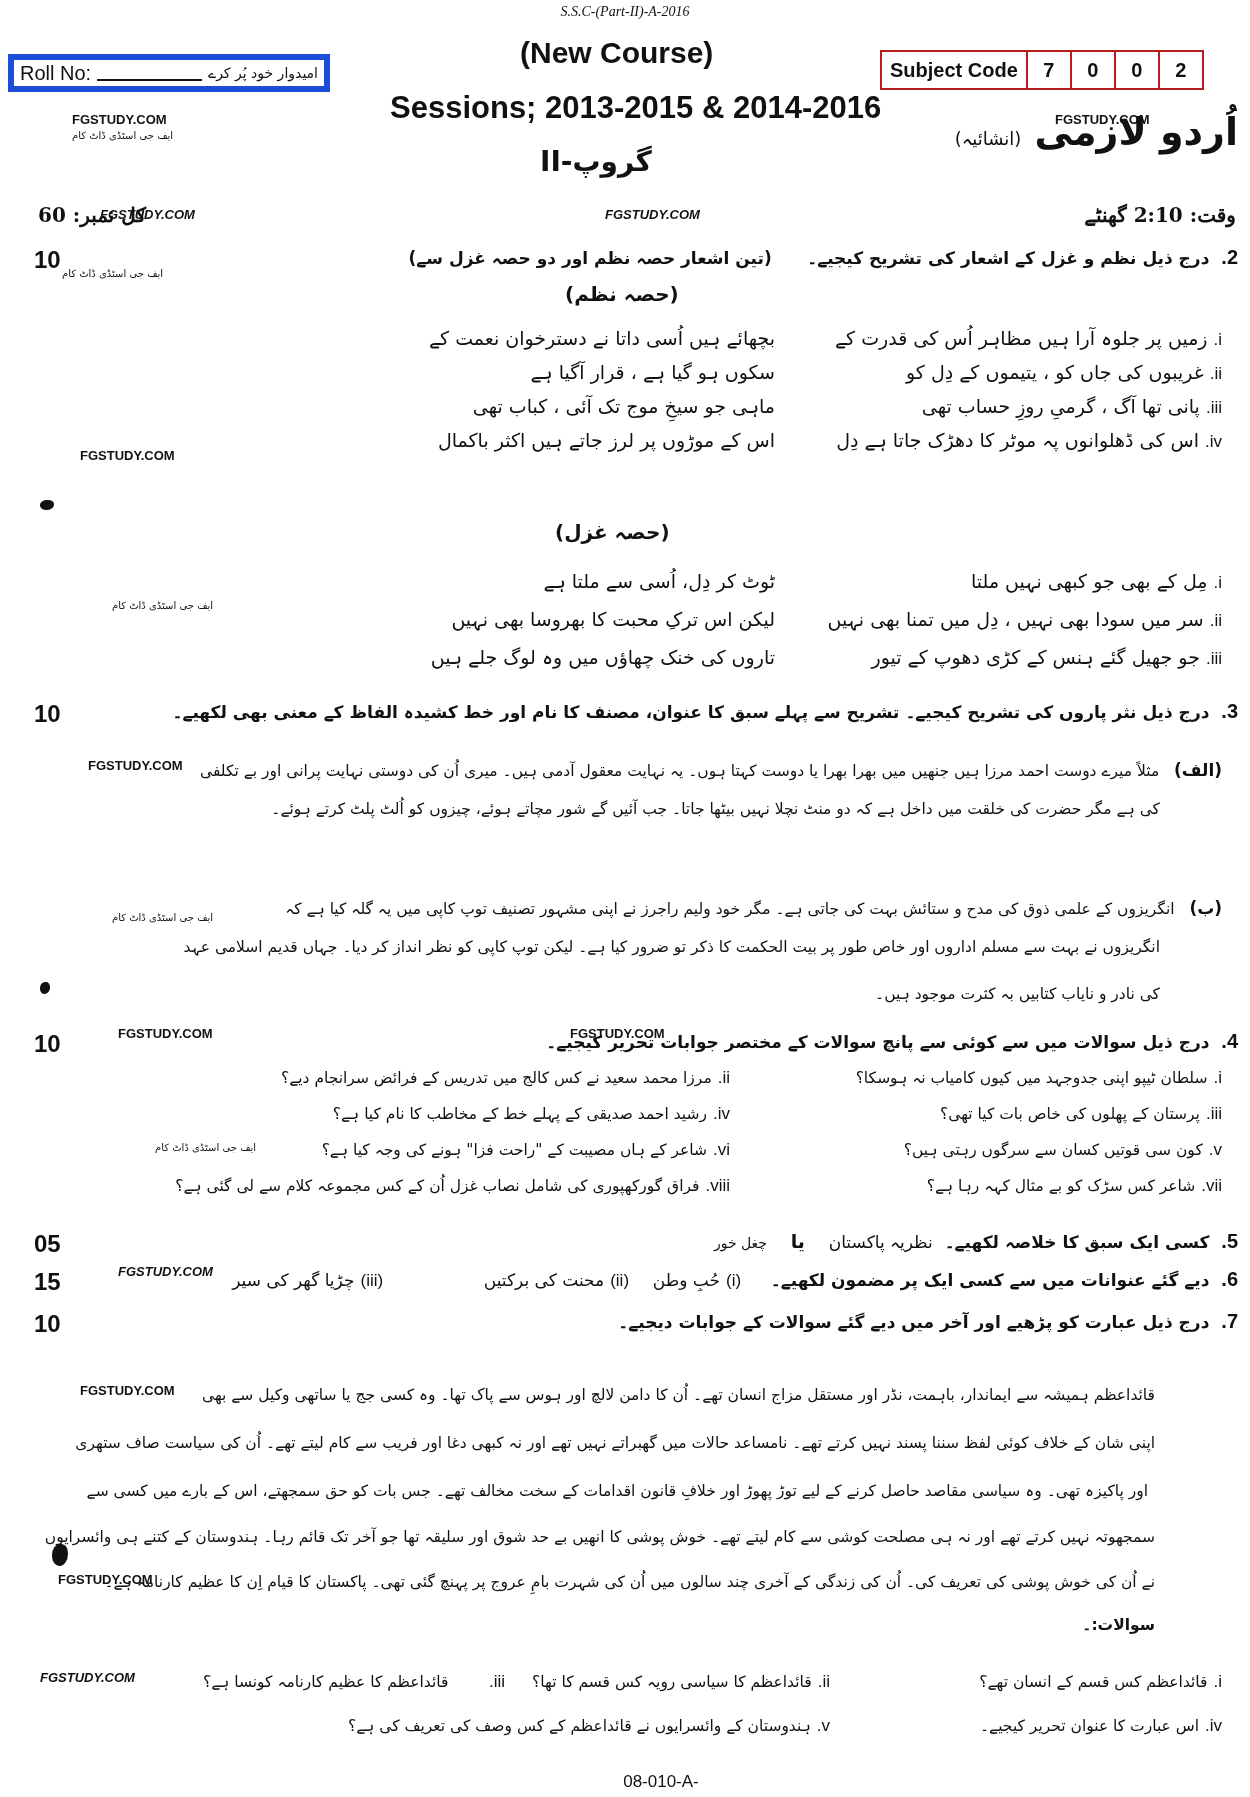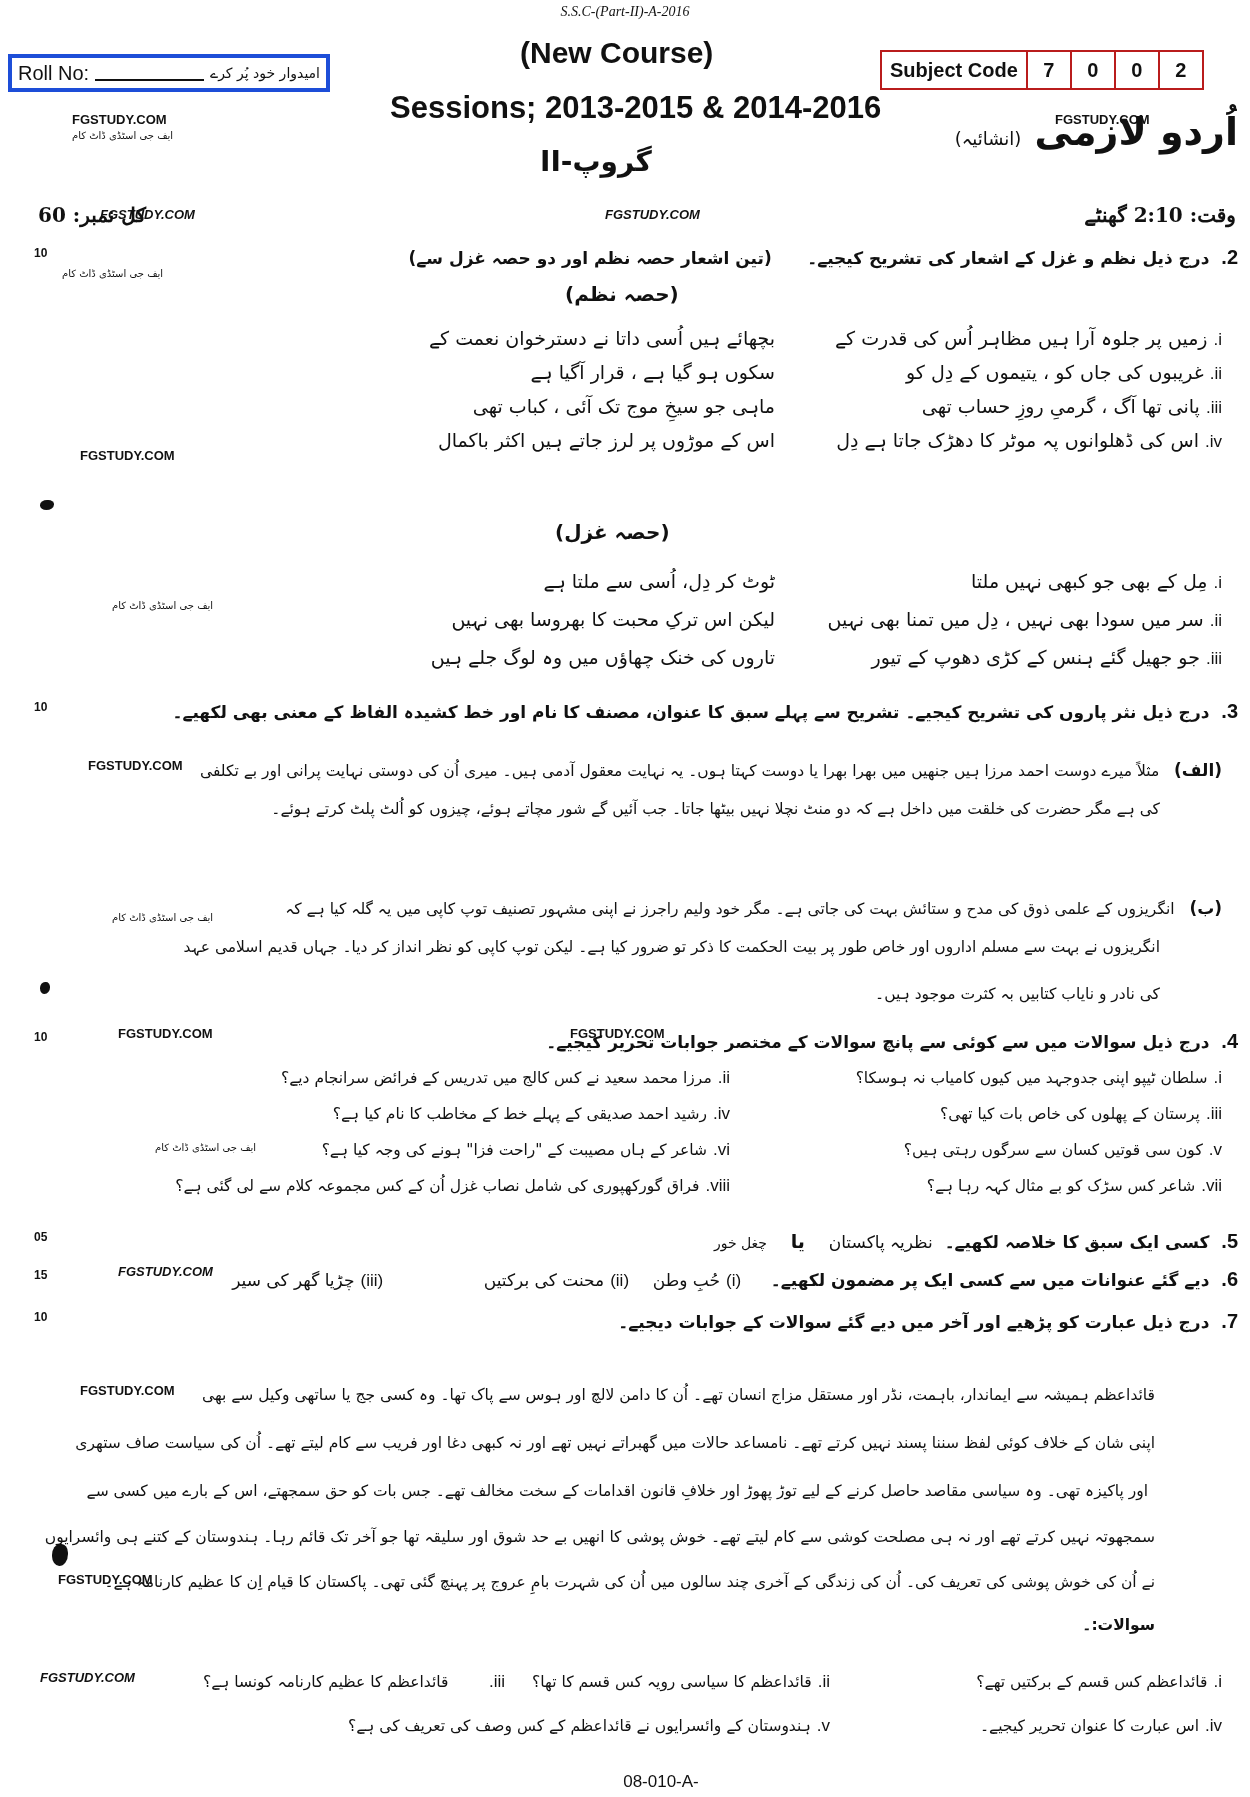--- a/index.html
+++ b/index.html
@@ -1,36 +1,36 @@
 <!DOCTYPE html>
 <html><head>
 <meta charset="utf-8">
 <style>
   html, body { margin: 0; padding: 0; background: #ffffff; }
   body { width: 1250px; height: 1797px; position: relative; overflow: hidden; color: #111; font-family: "DejaVu Sans", sans-serif; }
   .abs { position: absolute; }
   .top-ref { left: 0; width: 1250px; top: 4px; text-align: center; font-family: "Liberation Serif", serif; font-style: italic; font-size: 14px; }
-  .roll-box { left: 8px; top: 54px; width: 322px; height: 38px; border: 4px solid #1d4ed8; box-sizing: border-box; display: flex; align-items: center; justify-content: space-between; padding: 0 6px; }
+  .roll-box { left: 8px; top: 54px; width: 322px; height: 38px; border: 6px solid #1d4ed8; box-sizing: border-box; display: flex; align-items: center; justify-content: space-between; padding: 0 6px; }
   .roll-label { font-family: "Liberation Sans", sans-serif; font-size: 20px; }
   .roll-line { flex: 1; border-bottom: 2px solid #111; margin: 0 6px; height: 14px; }
   .roll-ur { font-size: 14px; direction: rtl; }
   .course { left: 520px; top: 36px; font-family: "Liberation Sans", sans-serif; font-weight: bold; font-size: 30px; }
   .sessions { left: 390px; top: 90px; font-family: "Liberation Sans", sans-serif; font-weight: bold; font-size: 31px; }
   .subj-table { left: 880px; top: 50px; border-collapse: collapse; font-family: "Liberation Sans", sans-serif; font-weight: bold; font-size: 20px; }
   .subj-table td { border: 2px solid #b91c1c; height: 36px; text-align: center; padding: 0 8px; }
   .subj-table td.dig { width: 26px; }
   .wm { font-family: "Liberation Sans", sans-serif; font-weight: bold; font-size: 13px; }
   .wm-it { font-style: italic; }
   .wm-ur { font-size: 10px; direction: rtl; white-space: nowrap; }
   .subject-title { right: 12px; top: 110px; font-size: 38px; font-weight: bold; direction: rtl; }
   .subject-sub { font-size: 18px; font-weight: normal; }
   .group { left: 540px; top: 145px; font-size: 28px; font-weight: bold; direction: rtl; }
   .marks-total { left: 38px; top: 203px; font-size: 20px; font-weight: bold; direction: rtl; font-family: "DejaVu Serif", serif; }
   .time { right: 14px; top: 203px; font-size: 20px; font-weight: bold; direction: rtl; font-family: "DejaVu Serif", serif; }
-  .qmark { left: 34px; font-family: "Liberation Sans", sans-serif; font-weight: bold; font-size: 12px; }
+  .qmark { left: 34px; font-family: "Liberation Sans", sans-serif; font-weight: bold; font-size: 24px; }
   .qhead { right: 12px; font-size: 17px; font-weight: bold; direction: rtl; white-space: nowrap; }
   .qnum { font-family: "Liberation Sans", sans-serif; font-weight: bold; font-size: 20px; margin-left: 6px; }
   .sec-title { font-size: 20px; font-weight: bold; direction: rtl; }
   .verse { font-size: 19px; direction: rtl; white-space: nowrap; }
   .roman { font-family: "Liberation Sans", sans-serif; font-size: 17px; margin-left: 6px; }
   .prose { direction: rtl; font-size: 15.5px; white-space: nowrap; }
   .sq { direction: rtl; font-size: 15.5px; white-space: nowrap; }
   .footer-code { left: 0; width: 1250px; top: 1772px; text-align: center; font-family: "Liberation Sans", sans-serif; font-size: 17px; padding-left: 36px; }
   .blob { background: #111; border-radius: 50% 40% 55% 45%; }
 </style>
@@ -175,20 +175,20 @@
 <div class="abs prose" style="right:95px;top:1386px;">قائداعظم ہمیشہ سے ایماندار، باہمت، نڈر اور مستقل مزاج انسان تھے۔ اُن کا دامن لالچ اور ہوس سے پاک تھا۔ وہ کسی جج یا ساتھی وکیل سے بھی</div>
 <div class="abs prose" style="right:95px;top:1434px;">اپنی شان کے خلاف کوئی لفظ سننا پسند نہیں کرتے تھے۔ نامساعد حالات میں گھبراتے نہیں تھے اور نہ کبھی دغا اور فریب سے کام لیتے تھے۔ اُن کی سیاست صاف ستھری</div>
 <div class="abs prose" style="right:102px;top:1482px;text-align:center;">اور پاکیزہ تھی۔ وہ سیاسی مقاصد حاصل کرنے کے لیے توڑ پھوڑ اور خلافِ قانون اقدامات کے سخت مخالف تھے۔ جس بات کو حق سمجھتے، اس کے بارے میں کسی سے</div>
 <div class="abs prose" style="right:95px;top:1528px;">سمجھوتہ نہیں کرتے تھے اور نہ ہی مصلحت کوشی سے کام لیتے تھے۔ خوش پوشی کا انھیں بے حد شوق اور سلیقہ تھا جو آخر تک قائم رہا۔ ہندوستان کے کتنے ہی وائسرایوں</div>
 <div class="abs prose" style="right:95px;top:1573px;">نے اُن کی خوش پوشی کی تعریف کی۔ اُن کی زندگی کے آخری چند سالوں میں اُن کی شہرت بامِ عروج پر پہنچ گئی تھی۔ پاکستان کا قیام اِن کا عظیم کارنامہ ہے۔</div>
 <div class="abs wm" style="left:58px;top:1572px;">FGSTUDY.COM</div>
 <div class="abs blob" style="left:52px;top:1544px;width:16px;height:22px;"></div>
 
 <div class="abs prose" style="right:95px;top:1616px;font-weight:bold;">سوالات:۔</div>
 
-<div class="abs sq" style="right:28px;top:1672px;"><span class="roman">i.</span><span>قائداعظم کس قسم کے برکتیں تھے؟</span></div>
+<div class="abs sq" style="right:28px;top:1672px;"><span class="roman">i.</span><span>قائداعظم کس قسم کے انسان تھے؟</span></div>
 <div class="abs sq" style="right:420px;top:1672px;"><span class="roman">ii.</span><span>قائداعظم کا سیاسی رویہ کس قسم کا تھا؟</span></div>
 <div class="abs sq" style="right:745px;top:1672px;"><span class="roman">iii.</span>&nbsp;&nbsp;&nbsp;&nbsp;&nbsp;&nbsp;&nbsp;<span>قائداعظم کا عظیم کارنامہ کونسا ہے؟</span></div>
 <div class="abs wm wm-it" style="left:40px;top:1670px;">FGSTUDY.COM</div>
 <div class="abs sq" style="right:28px;top:1716px;"><span class="roman">iv.</span><span>اس عبارت کا عنوان تحریر کیجیے۔</span></div>
 <div class="abs sq" style="right:420px;top:1716px;"><span class="roman">v.</span><span>ہندوستان کے وائسرایوں نے قائداعظم کے کس وصف کی تعریف کی ہے؟</span></div>
 
 <div class="abs footer-code">08-010-A-</div>
 
 </body></html>

